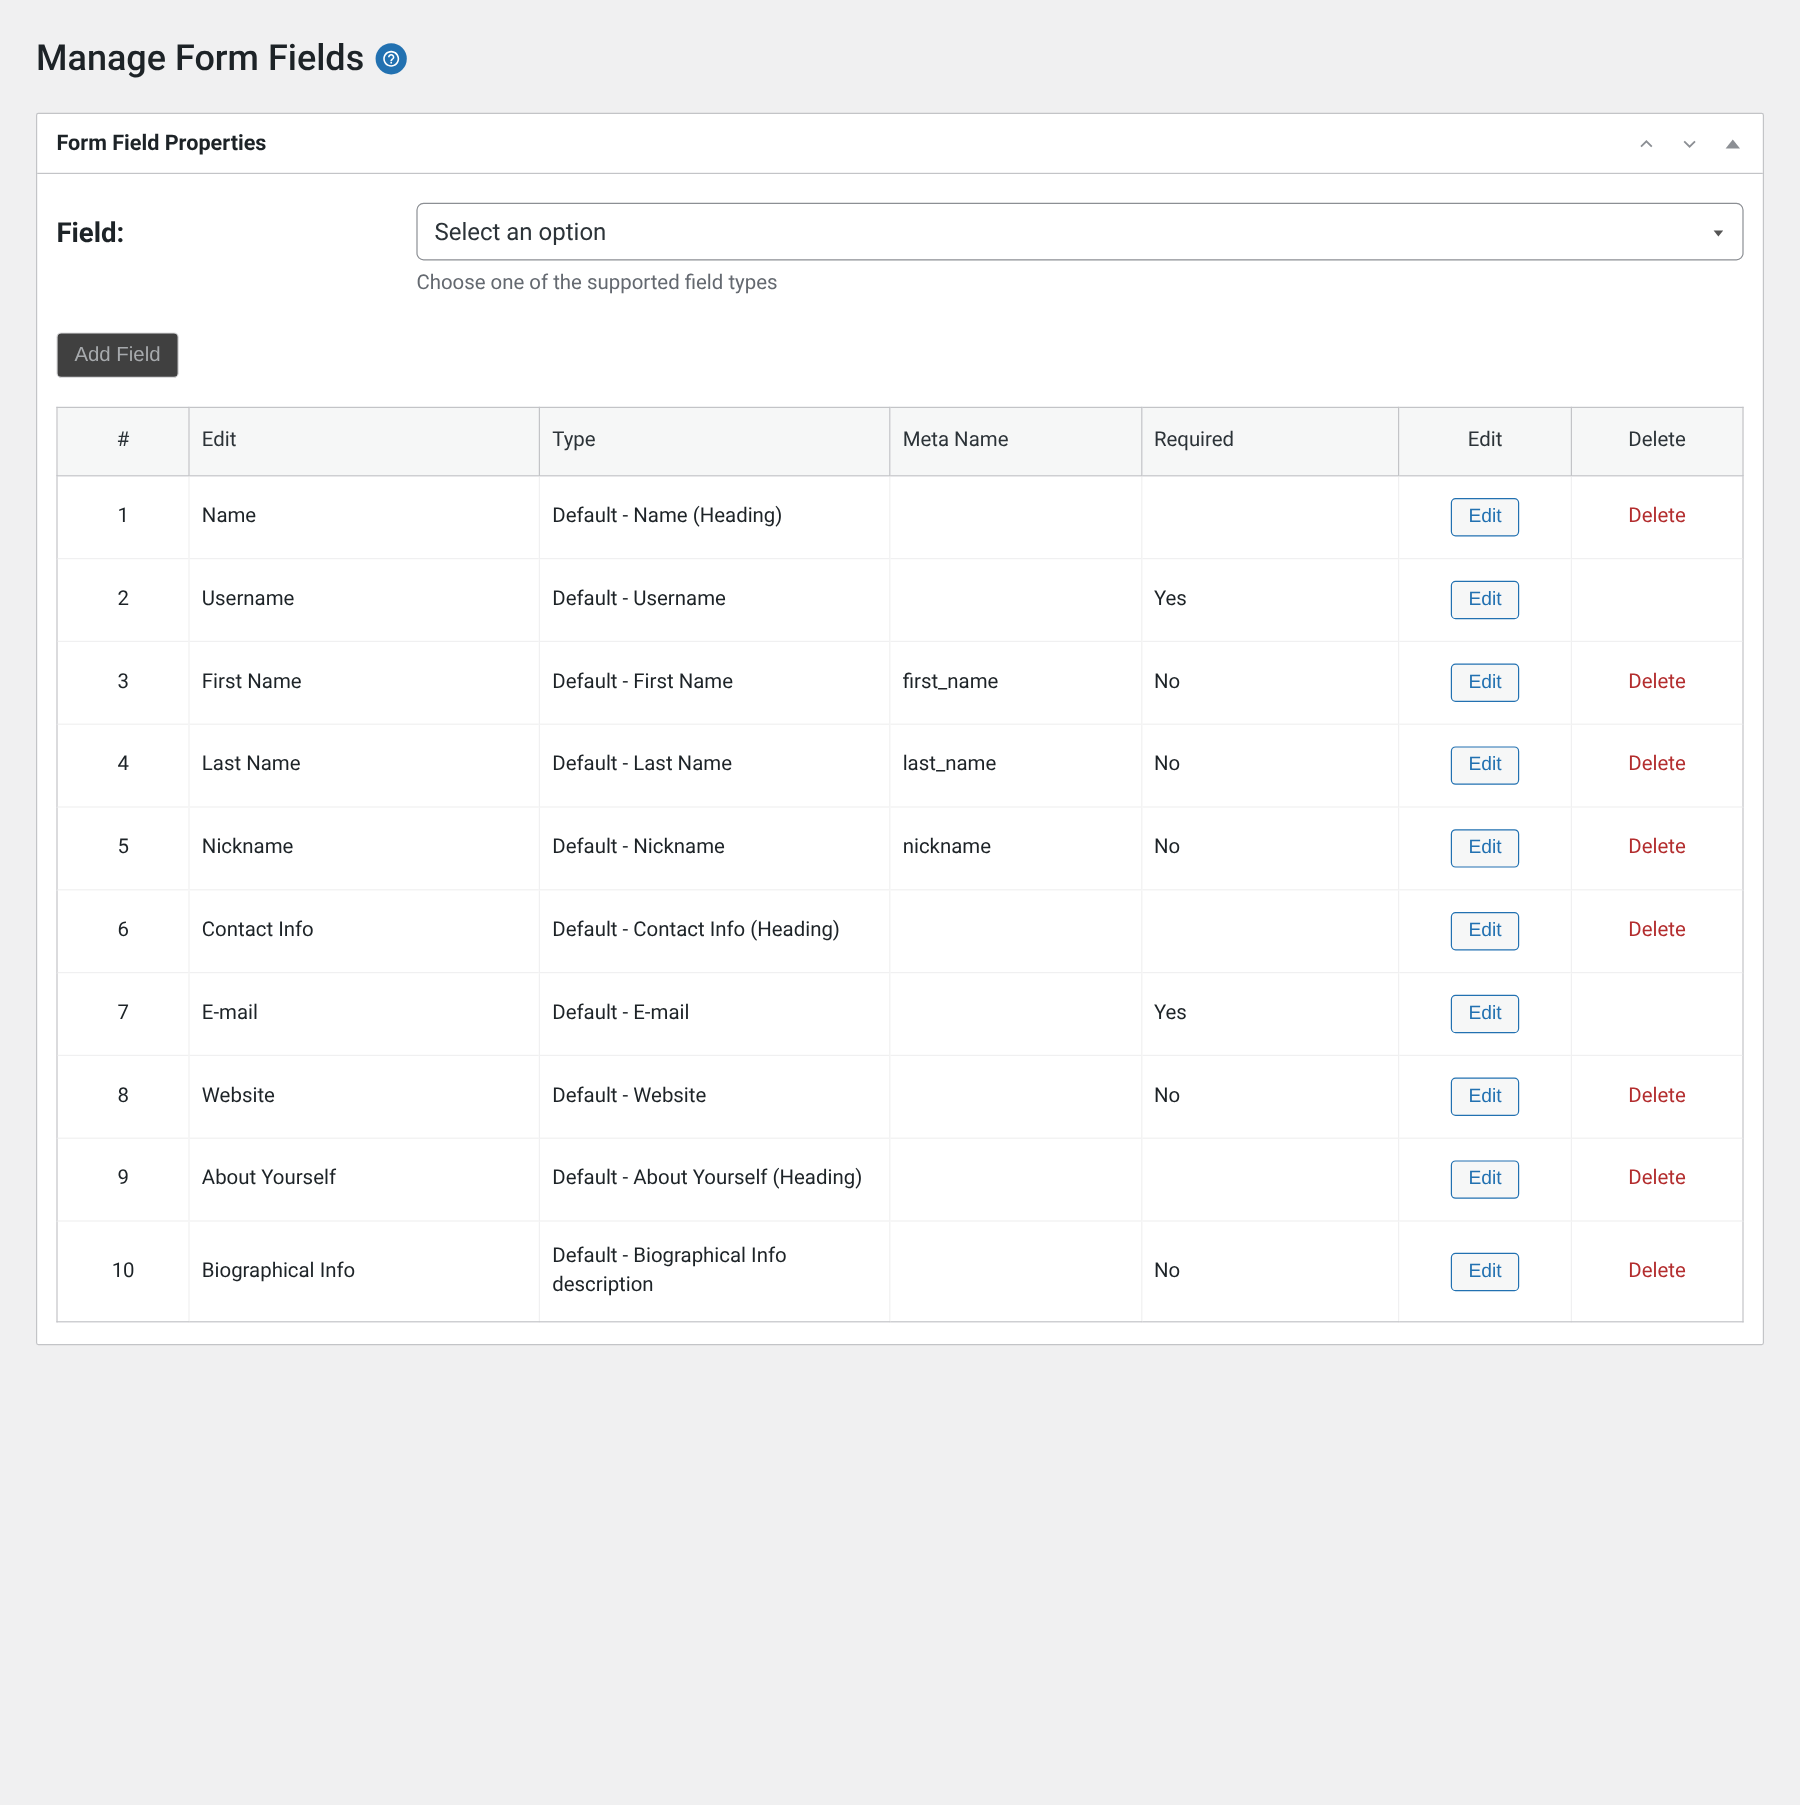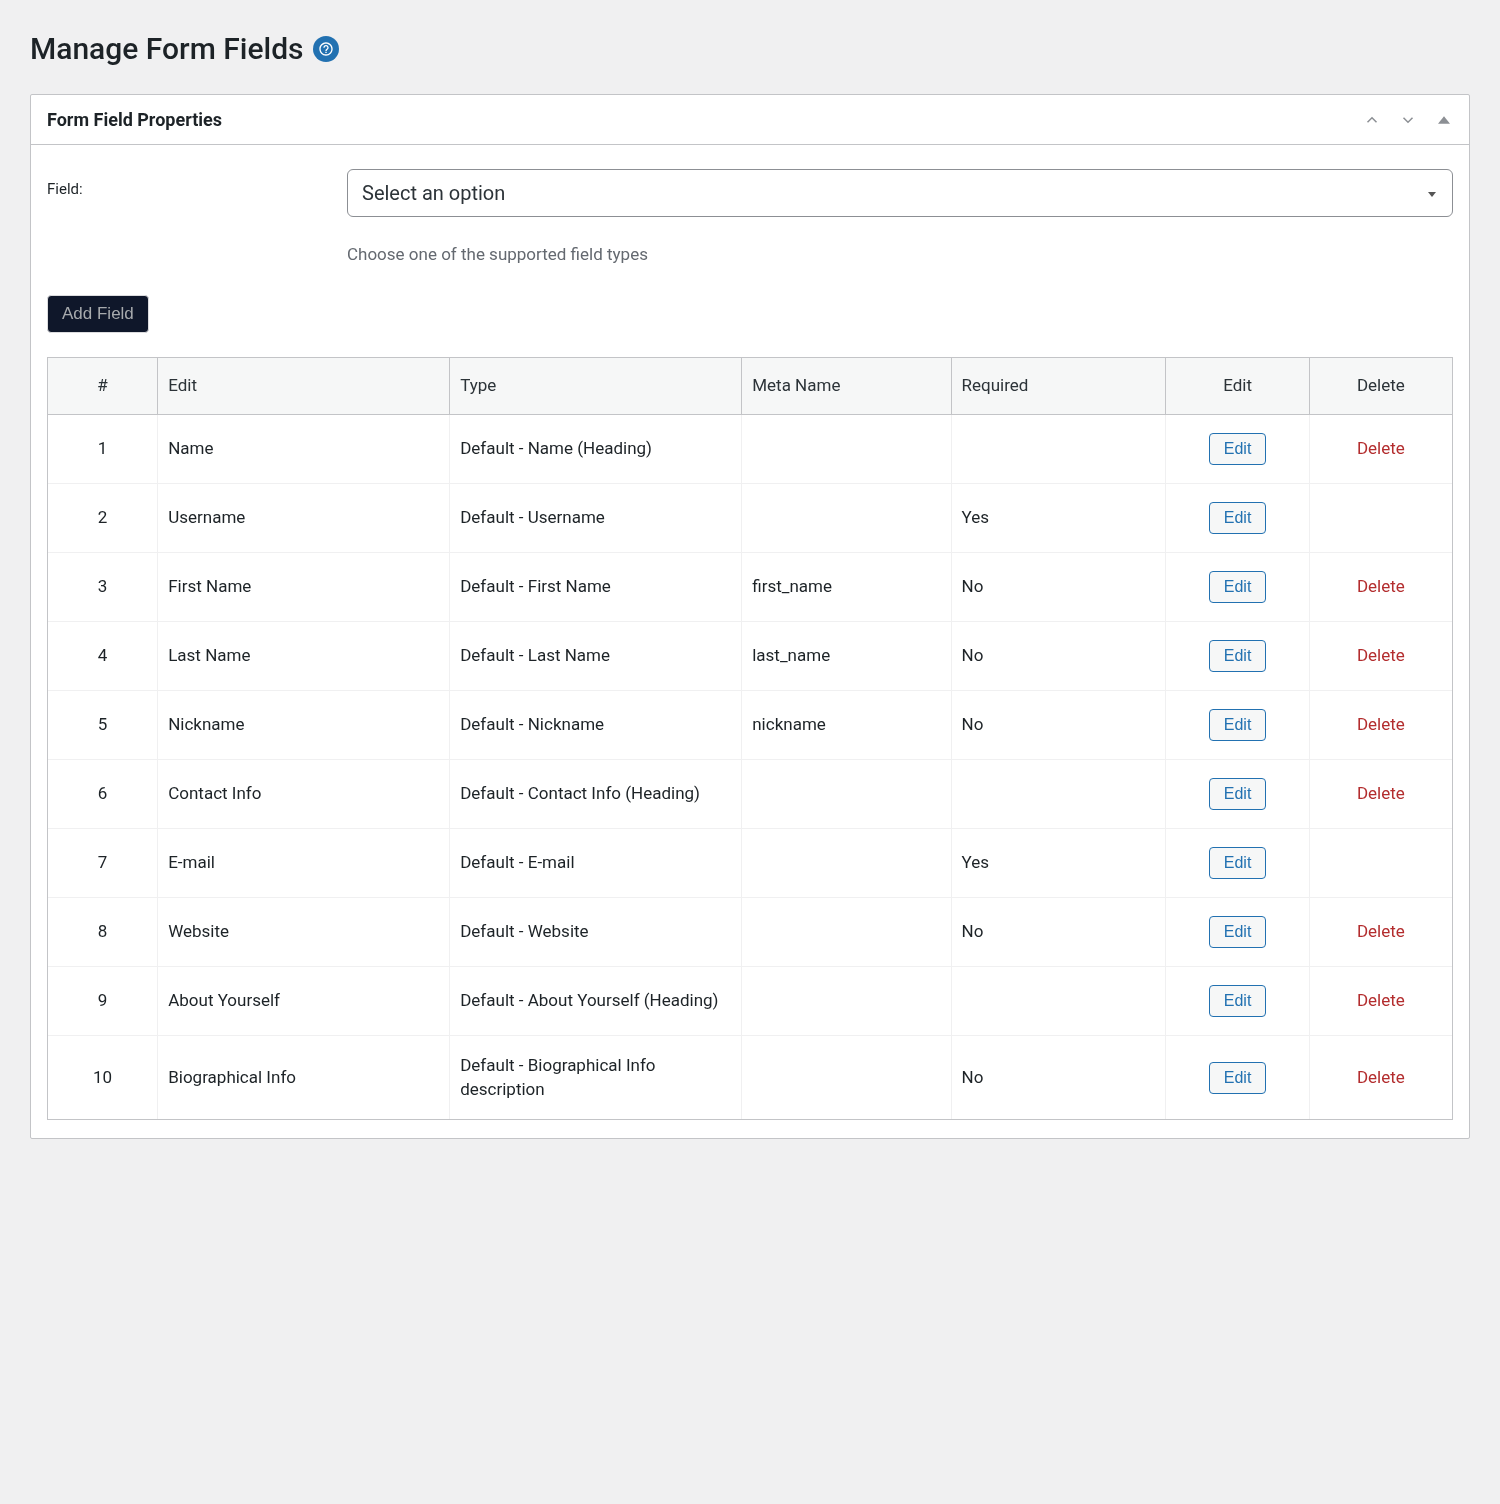--- a/index.html
+++ b/index.html
@@ -8,27 +8,27 @@
   .help-circle{display:inline-flex;width:26px;height:26px;border-radius:50%;background:#2271b1;align-items:center;justify-content:center;cursor:pointer}
   .help-circle svg{width:16px;height:16px;fill:#fff}
   .panel{background:#fff;border:1px solid #c3c4c7;border-radius:2px}
   .panel-header{display:flex;align-items:center;justify-content:space-between;padding:12px 16px;border-bottom:1px solid #c3c4c7}
   .panel-header h2{font-size:18px;font-weight:700}
   .panel-controls{display:flex;align-items:center;gap:18px;color:#8c8f94}
   .panel-controls span{cursor:pointer;display:inline-flex;align-items:center}
   .panel-controls svg{width:18px;height:18px;stroke:#8c8f94;fill:none;stroke-width:2}
   .panel-body{padding:24px 16px 18px}
   .field-row{display:flex;align-items:flex-start;margin-bottom:28px}
-  .field-label{width:300px;font-weight:400;font-size:15px;padding-top:10px}
+  .field-label{width:300px;font-weight:700;font-size:23px;padding-top:10px}
   .field-input-wrap{flex:1}
   .select-like{border:1px solid #8c8f94;border-radius:6px;height:48px;display:flex;align-items:center;justify-content:space-between;padding:0 14px;background:#fff;cursor:pointer;font-size:20px;color:#2c3338}
   .select-like .caret{margin-left:10px;color:#555}
   .select-like .caret svg{width:12px;height:12px;fill:#555}
-  .helper-text{color:#646970;margin-top:26px;font-size:17px}
-  .add-btn{border:1px solid #dcdcde;background:#0f172a;color:#a7aaad;padding:8px 14px;border-radius:4px;font-size:17px;cursor:not-allowed;margin-bottom:24px;display:inline-block}
+  .helper-text{color:#646970;margin-top:8px;font-size:17px}
+  .add-btn{border:1px solid #dcdcde;background:#404040;color:#a7aaad;padding:8px 14px;border-radius:4px;font-size:17px;cursor:not-allowed;margin-bottom:24px;display:inline-block}
   table{width:100%;border-collapse:collapse;border:1px solid #c3c4c7;table-layout:fixed}
   thead{background:#f6f7f7}
   th{border:1px solid #c3c4c7;padding:16px 10px;font-weight:400;text-align:left;font-size:17px;color:#2c3338}
   th.center{text-align:center}
   td{border:1px solid #f0f0f1;padding:18px 10px;font-size:17px;vertical-align:middle}
   tbody tr td{border-left:1px solid #f0f0f1;border-right:1px solid #f0f0f1;border-top:1px solid #f0f0f1;border-bottom:none}
   tbody tr:last-child td{border-bottom:1px solid #c3c4c7}
   
   td:first-child{border-left:1px solid #c3c4c7}
   td:last-child{border-right:1px solid #c3c4c7}

